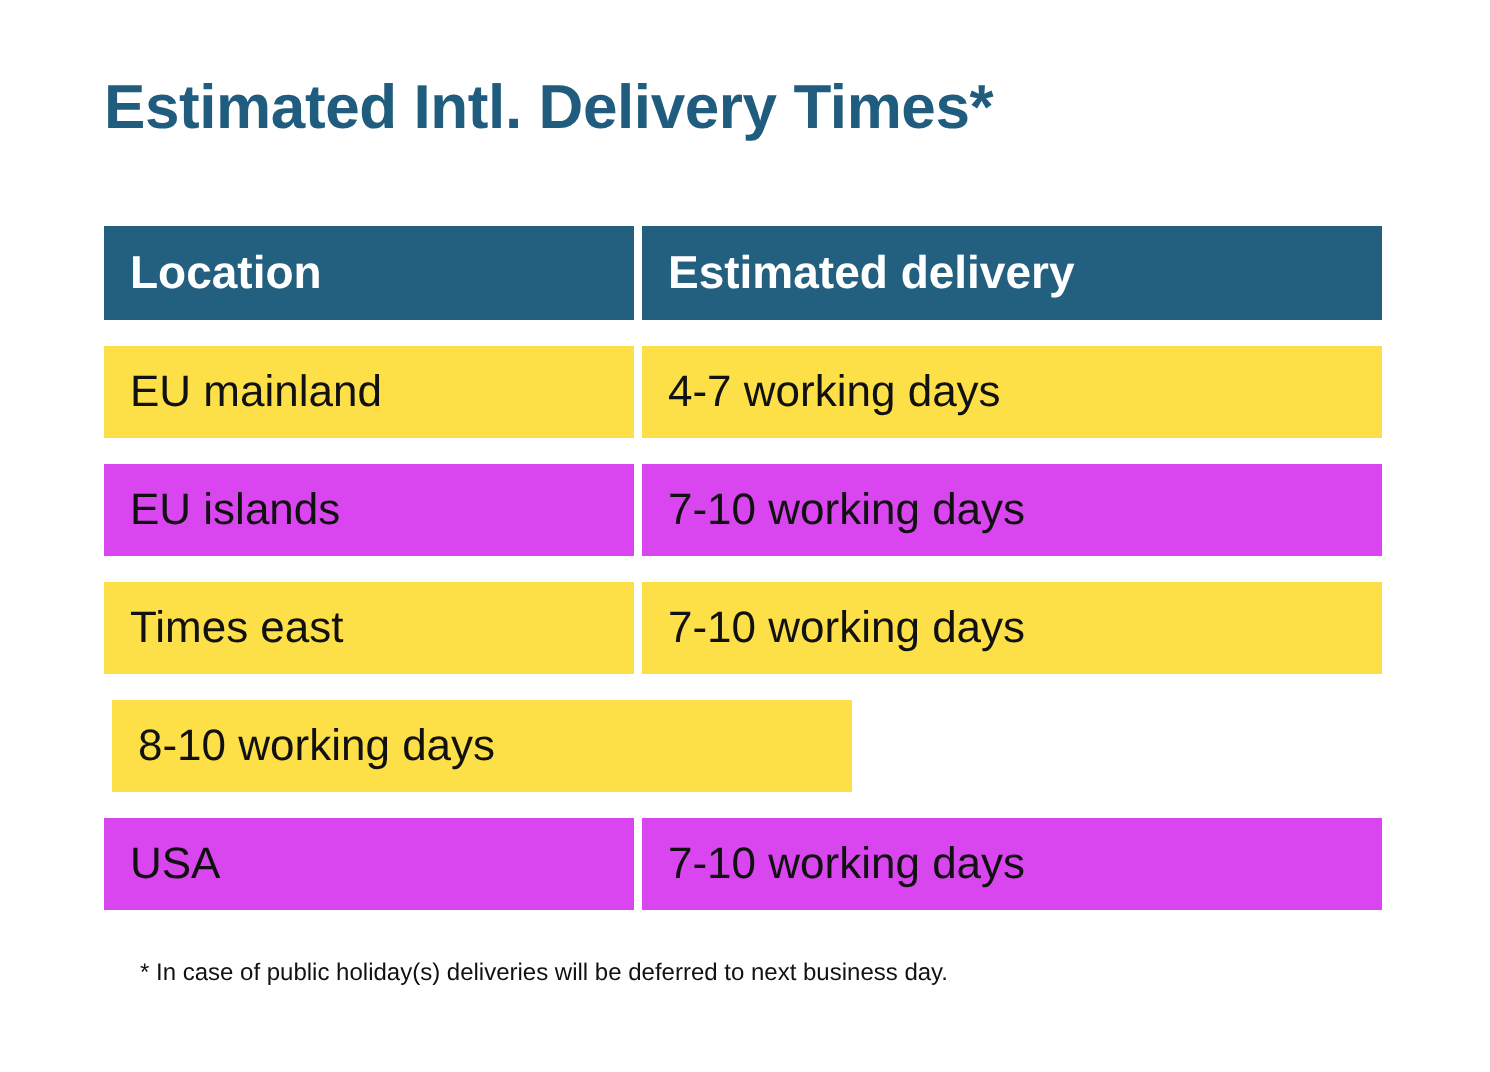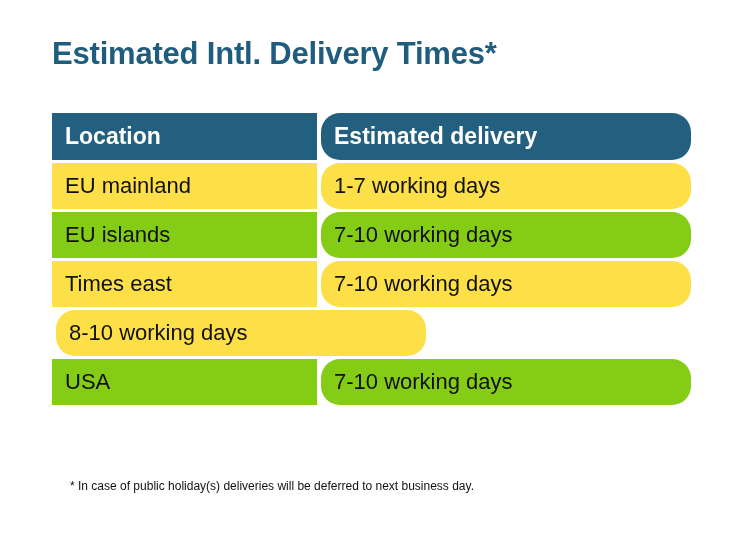--- a/index.html
+++ b/index.html
@@ -32,55 +32,54 @@
   }
   .table {
     position: absolute;
     left: 52px;
     top: 113px;
     width: 639px;
   }
   .row {
     display: flex;
     width: 100%;
-    margin-bottom: 3px;
+    margin-bottom: 13px;
   }
   .cell {
     box-sizing: border-box;
     padding: 0 13px;
     display: flex;
     align-items: center;
     height: 46px;
     font-size: 22px;
     color: #111111;
     overflow: hidden;
     white-space: nowrap;
   }
   .cell.col-location {
     width: 265px;
     flex: 0 0 265px;
   }
   .cell.col-delivery {
     width: 370px;
     flex: 0 0 370px;
     margin-left: 4px;
-    border-radius: 19px;
   }
   .header-row .cell {
     background: #23607f;
     color: #ffffff;
     font-weight: bold;
     height: 47px;
     font-size: 23px;
   }
   .row-dark .cell {
     background: #fde047;
   }
   .row-light .cell {
-    background: #84cc16;
+    background: #d946ef;
   }
   .footnote {
     position: absolute;
     left: 70px;
     top: 479px;
     font-size: 12px;
     color: #111111;
     white-space: nowrap;
   }
 </style>
@@ -93,21 +92,21 @@
 
   <div class="table">
 
     <div class="row header-row">
       <div class="cell col-location">Location</div>
       <div class="cell col-delivery">Estimated delivery</div>
     </div>
 
     <div class="row row-dark">
       <div class="cell col-location">EU mainland</div>
-      <div class="cell col-delivery">1-7 working days</div>
+      <div class="cell col-delivery">4-7 working days</div>
     </div>
 
     <div class="row row-light">
       <div class="cell col-location">EU islands</div>
       <div class="cell col-delivery">7-10 working days</div>
     </div>
 
     <div class="row row-dark">
       <div class="cell col-location">Times east</div>
       <div class="cell col-delivery">7-10 working days</div>

